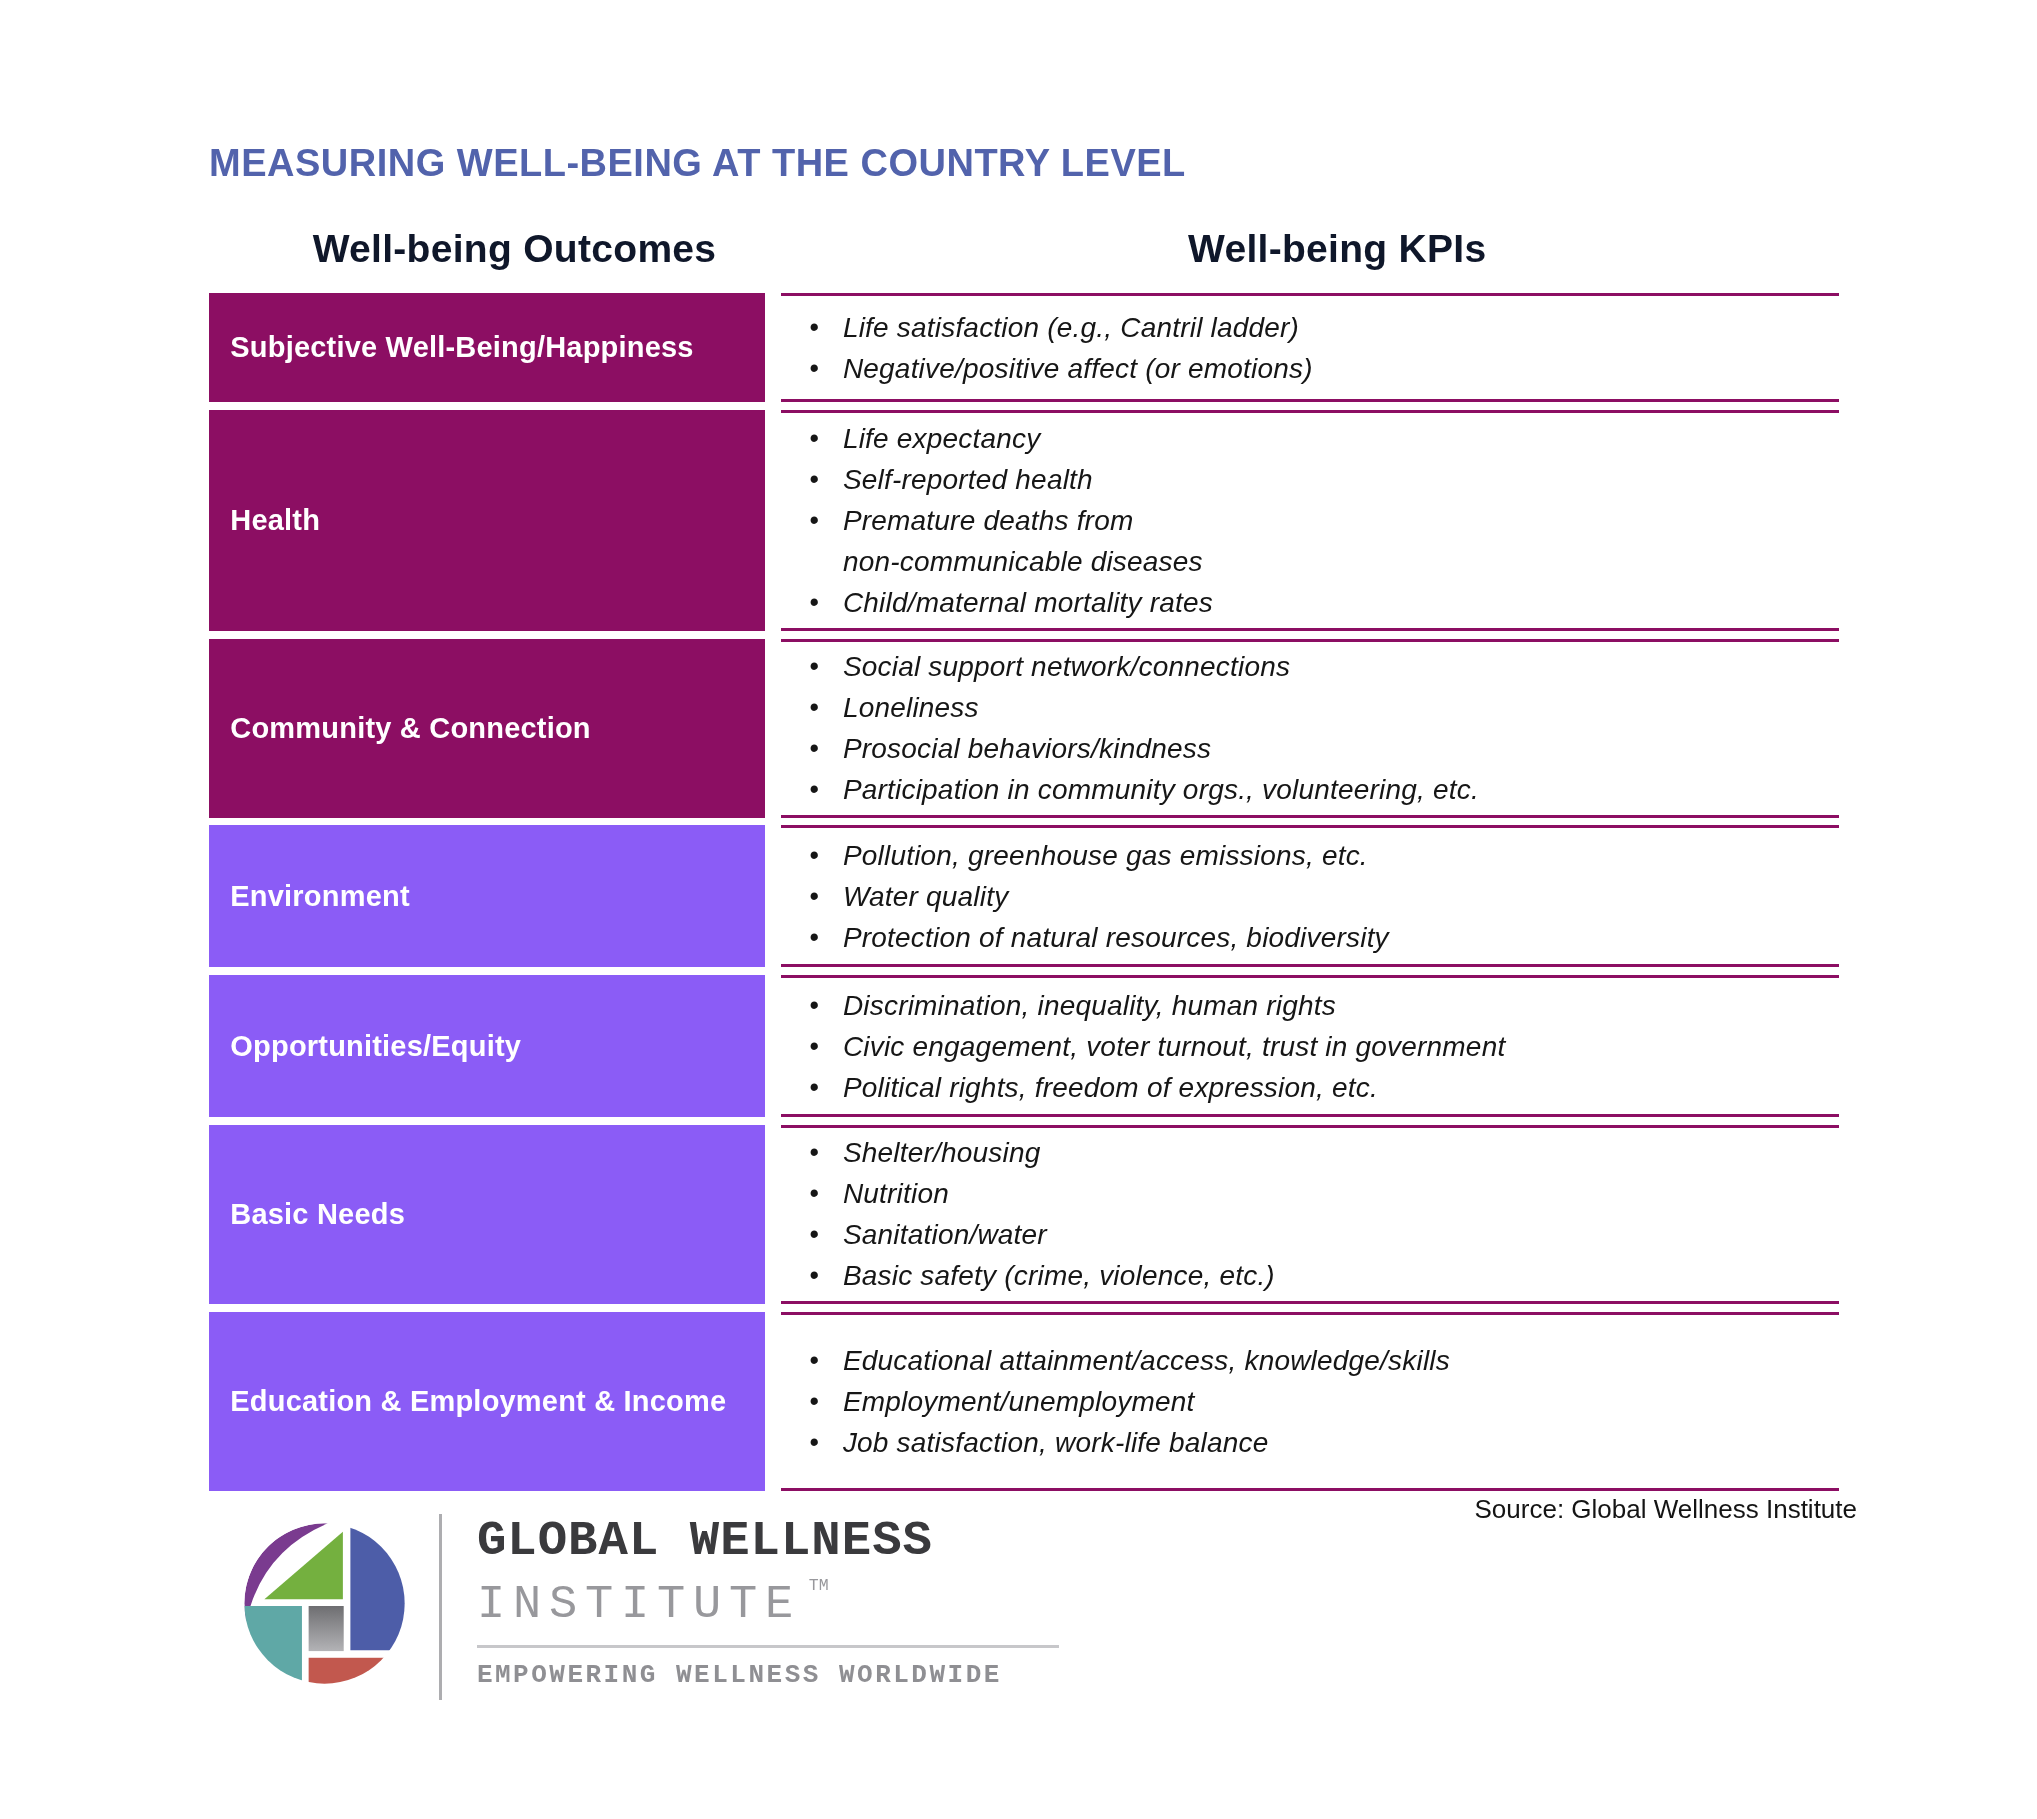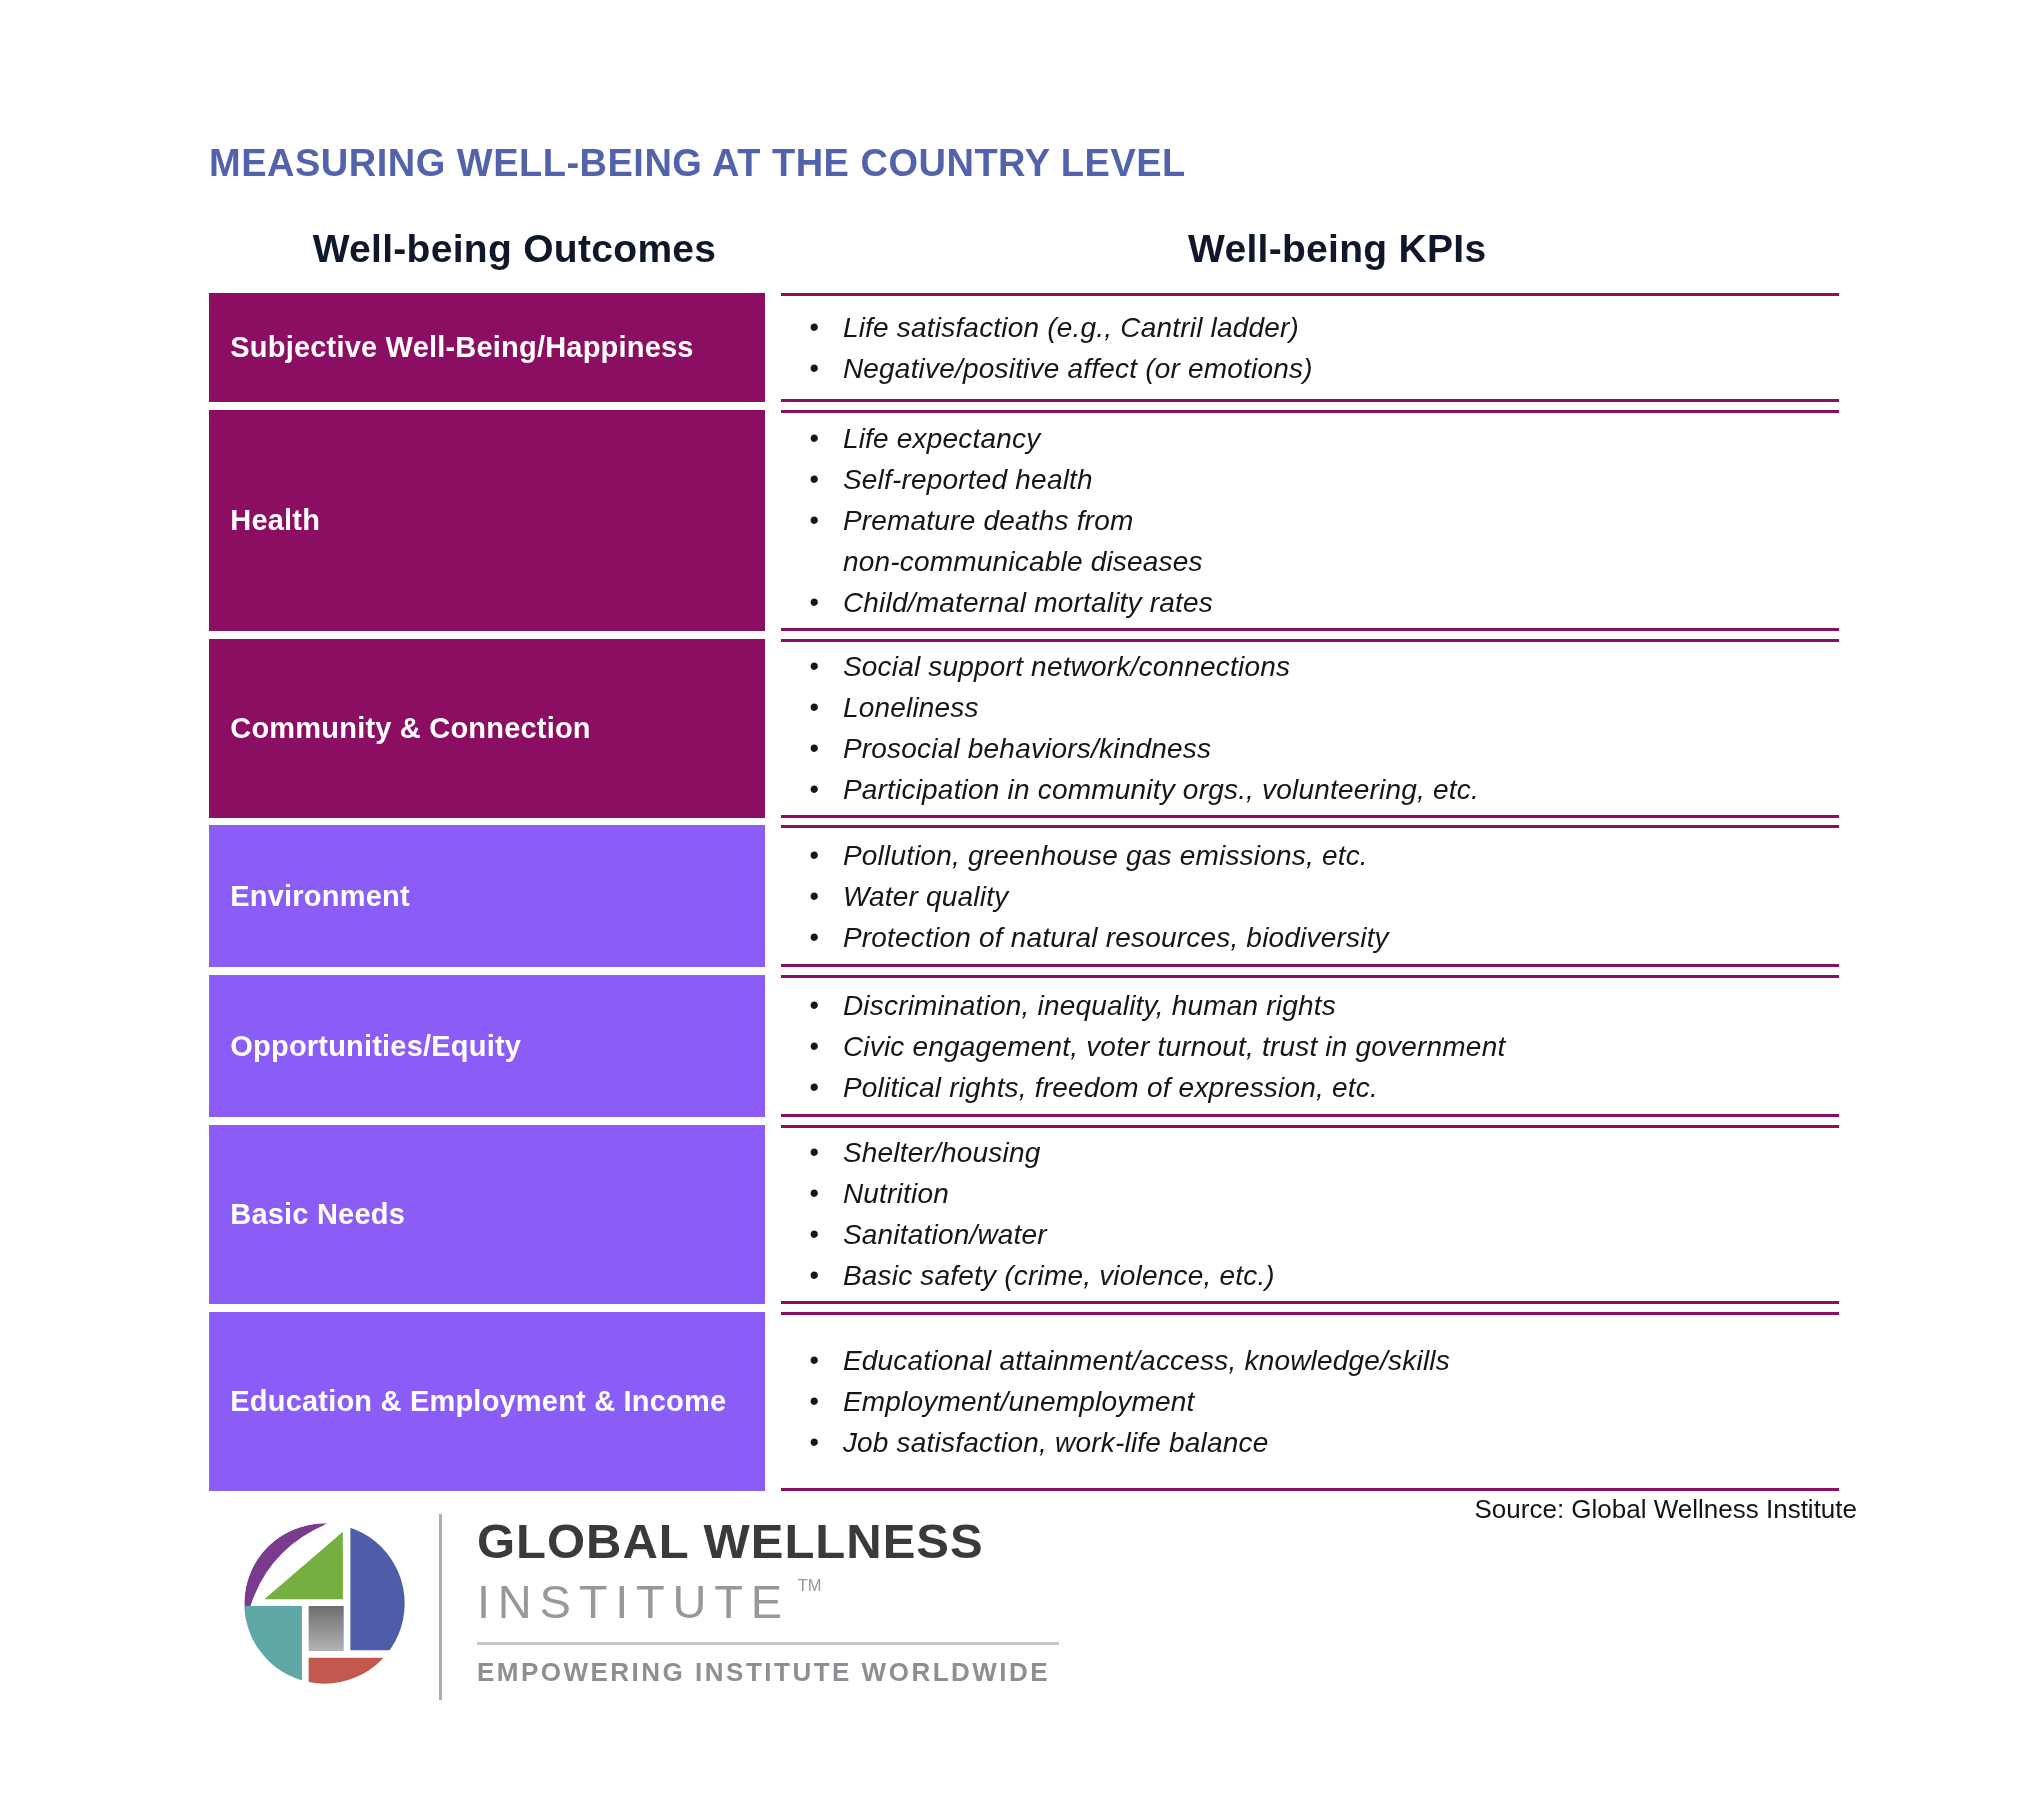--- a/index.html
+++ b/index.html
@@ -65,21 +65,21 @@
     font-style:normal;font-size:27px;color:#161616;
   }
   
   .source{
     position:absolute;right:199px;top:1494px;
     font-size:26px;color:#141414;
   }
   
   .logo-block{
     position:absolute;left:241px;top:1514px;
-    display:flex;align-items:flex-start;
+    display:flex;align-items:flex-start;font-family:Liberation Mono, monospace;
   }
   .logo-mark{width:167px;height:167px;flex:none;margin-top:5.8px;}
   .logo-divider{
     width:2.9px;height:186px;background:#ADADB0;
     margin-left:31px;margin-right:35px;flex:none;
   }
   .logo-text{display:flex;flex-direction:column;}
   .logo-name{
     font-size:49px;font-weight:bold;color:#3A3A3D;letter-spacing:1px;line-height:1.05;
     margin-top:1.9px;
@@ -204,18 +204,18 @@
         <path d="M 2 51.5 L 36.5 51.5 L 36.5 99 L 2 99 Z" fill="#5FA8A6"></path>
         <rect x="40.5" y="51.5" width="21" height="27" fill="url(#grayg)"></rect>
         <rect x="40.5" y="82.5" width="46" height="17" fill="#C2584E"></rect>
       </g>
     </svg>
     <div class="logo-divider"></div>
     <div class="logo-text">
       <div class="logo-name">GLOBAL WELLNESS</div>
       <div class="logo-sub"><span>INSTITUTE</span><span class="tm">TM</span></div>
       <div class="logo-rule"></div>
-      <div class="logo-tagline">EMPOWERING INSTITUTE WORLDWIDE</div>
+      <div class="logo-tagline">EMPOWERING WELLNESS WORLDWIDE</div>
     </div>
   </div>
 
 </div>
 
 
 </body></html>

